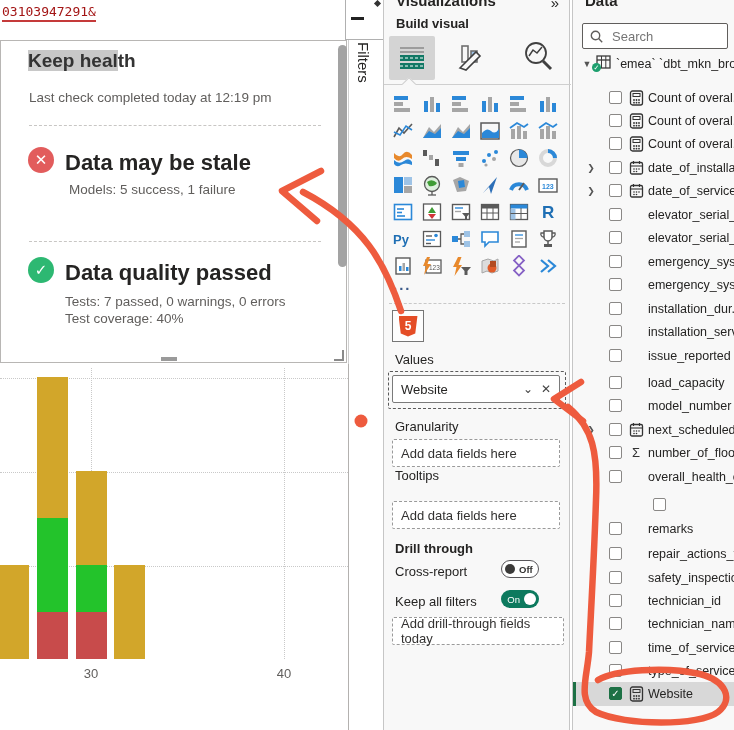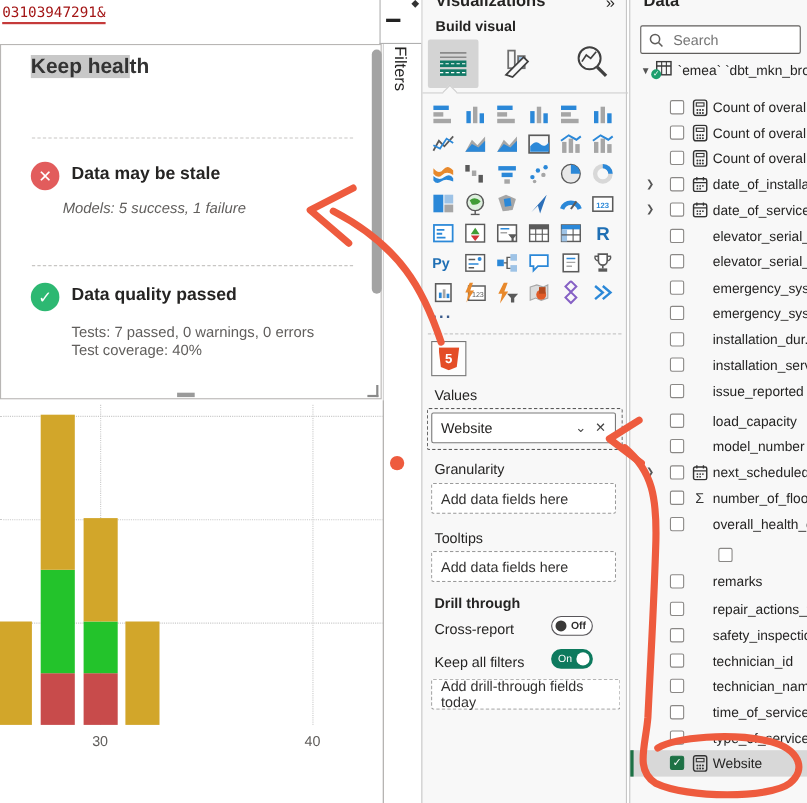--- a/index.html
+++ b/index.html
@@ -12,21 +12,21 @@
   .tooltip-card{left:0;top:40px;width:347px;height:323px;background:#fff;
                 border:1px solid #b8b6b4;box-sizing:border-box;z-index:5;}
   .tt-title{left:27px;top:9px;font-size:19px;font-weight:700;color:#333;}
   .tt-title .hl{background:#c8c8c8;}
   .tt-sub{left:28px;top:49px;font-size:13.5px;color:#605e5c;}
   .tt-divider{left:28px;width:292px;border-top:1px dashed #c8c6c4;height:0;}
   .tt-icon{width:26px;height:26px;border-radius:50%;color:#fff;font-size:15px;font-weight:700;
            display:flex;align-items:center;justify-content:center;}
   .tt-icon.red{background:#e25c5c;}
   .tt-icon.green{background:#2db872;}
-  .tt-sec-title{font-size:16px;font-weight:700;color:#252423;}
+  .tt-sec-title{font-size:22px;font-weight:700;color:#252423;}
   .tt-line{font-size:13.5px;color:#605e5c;}
   .tt-vscroll{left:337px;top:4px;width:9px;height:222px;background:#a3a3a3;border-radius:5px;}
   .tt-hscroll{left:160px;top:316px;width:16px;height:4px;background:#9a9a9a;}
   .tt-resize{left:333px;top:309px;width:8px;height:9px;border-right:2px solid #8a8a8a;border-bottom:2px solid #8a8a8a;}
   
   #chart{left:0;top:364px;width:348px;height:366px;border-right:1px solid #b3b1af;overflow:hidden;z-index:1;}
   .gridline-h{height:0;border-top:1px dotted #c9c9c9;left:0;width:348px;}
   .gridline-v{width:0;border-left:1px dotted #c9c9c9;}
   .bar-seg{position:absolute;}
   .x-tick{font-size:13px;color:#605e5c;width:30px;text-align:center;}
@@ -109,25 +109,26 @@
     <div class="bar-seg" style="left: 36.9px; top: 154px; width: 31px; height: 94px; background: rgb(35, 195, 43);"></div>
     <div class="bar-seg" style="left: 36.9px; top: 13px; width: 31px; height: 141px; background: rgb(210, 166, 42);"></div>
     <div class="bar-seg" style="left: 75.5px; top: 248px; width: 31px; height: 47px; background: rgb(200, 75, 75);"></div>
     <div class="bar-seg" style="left: 75.5px; top: 201px; width: 31px; height: 47px; background: rgb(35, 195, 43);"></div>
     <div class="bar-seg" style="left: 75.5px; top: 107px; width: 31px; height: 94px; background: rgb(210, 166, 42);"></div>
     <div class="bar-seg" style="left: 114.1px; top: 201px; width: 31px; height: 94px; background: rgb(210, 166, 42);"></div>
   </div>
 
 <div class="tooltip-card abs">
   <div class="abs tt-title"><span class="hl">Keep heal</span><span>th</span></div>
+  <div class="abs tt-sub">Last check completed today at 12:19 pm</div>
   <div class="abs tt-divider" style="top:84px;"></div>
 
   <div class="abs tt-icon red" style="left:27px;top:106px;">✕</div>
   <div class="abs tt-sec-title" style="left:64px;top:109px;">Data may be stale</div>
-  <div class="abs tt-line" style="left:56px;top:141px;font-style:italic;">Models: 5 success, 1 failure</div>
+  <div class="abs tt-line" style="left:68px;top:141px;">Models: 5 success, 1 failure</div>
 
   <div class="abs tt-divider" style="top:200px;"></div>
 
   <div class="abs tt-icon green" style="left:27px;top:216px;">✓</div>
   <div class="abs tt-sec-title" style="left:64px;top:219px;">Data quality passed</div>
   <div class="abs tt-line" style="left:64px;top:253px;">Tests: 7 passed, 0 warnings, 0 errors</div>
   <div class="abs tt-line" style="left:64px;top:270px;">Test coverage: 40%</div>
 
   <div class="abs tt-vscroll"></div>
   <div class="abs tt-hscroll"></div>
@@ -479,21 +480,21 @@
     <span class="spacer"></span>
     <span class="ctrl">⌄</span>
     <span class="ctrl">✕</span>
   </div>
 
   <div class="abs section-label" style="left:11px;top:419px;">Granularity</div>
   <div class="abs well dashed" style="left:8px;top:439px;">
     <span>Add data fields here</span>
   </div>
 
-  <div class="abs section-label" style="left:11px;top:482px;">Tooltips</div>
+  <div class="abs section-label" style="left:11px;top:468px;">Tooltips</div>
   <div class="abs well dashed" style="left:8px;top:501px;">
     <span>Add data fields here</span>
   </div>
 
   <div class="abs section-label bold" style="left:11px;top:541px;">Drill through</div>
 
   <div class="abs section-label" style="left:11px;top:564px;">Cross-report</div>
   <div class="abs toggle off" style="left:117px;top:560px;">
     <span class="knob"></span>
     <span class="txt">Off</span>

